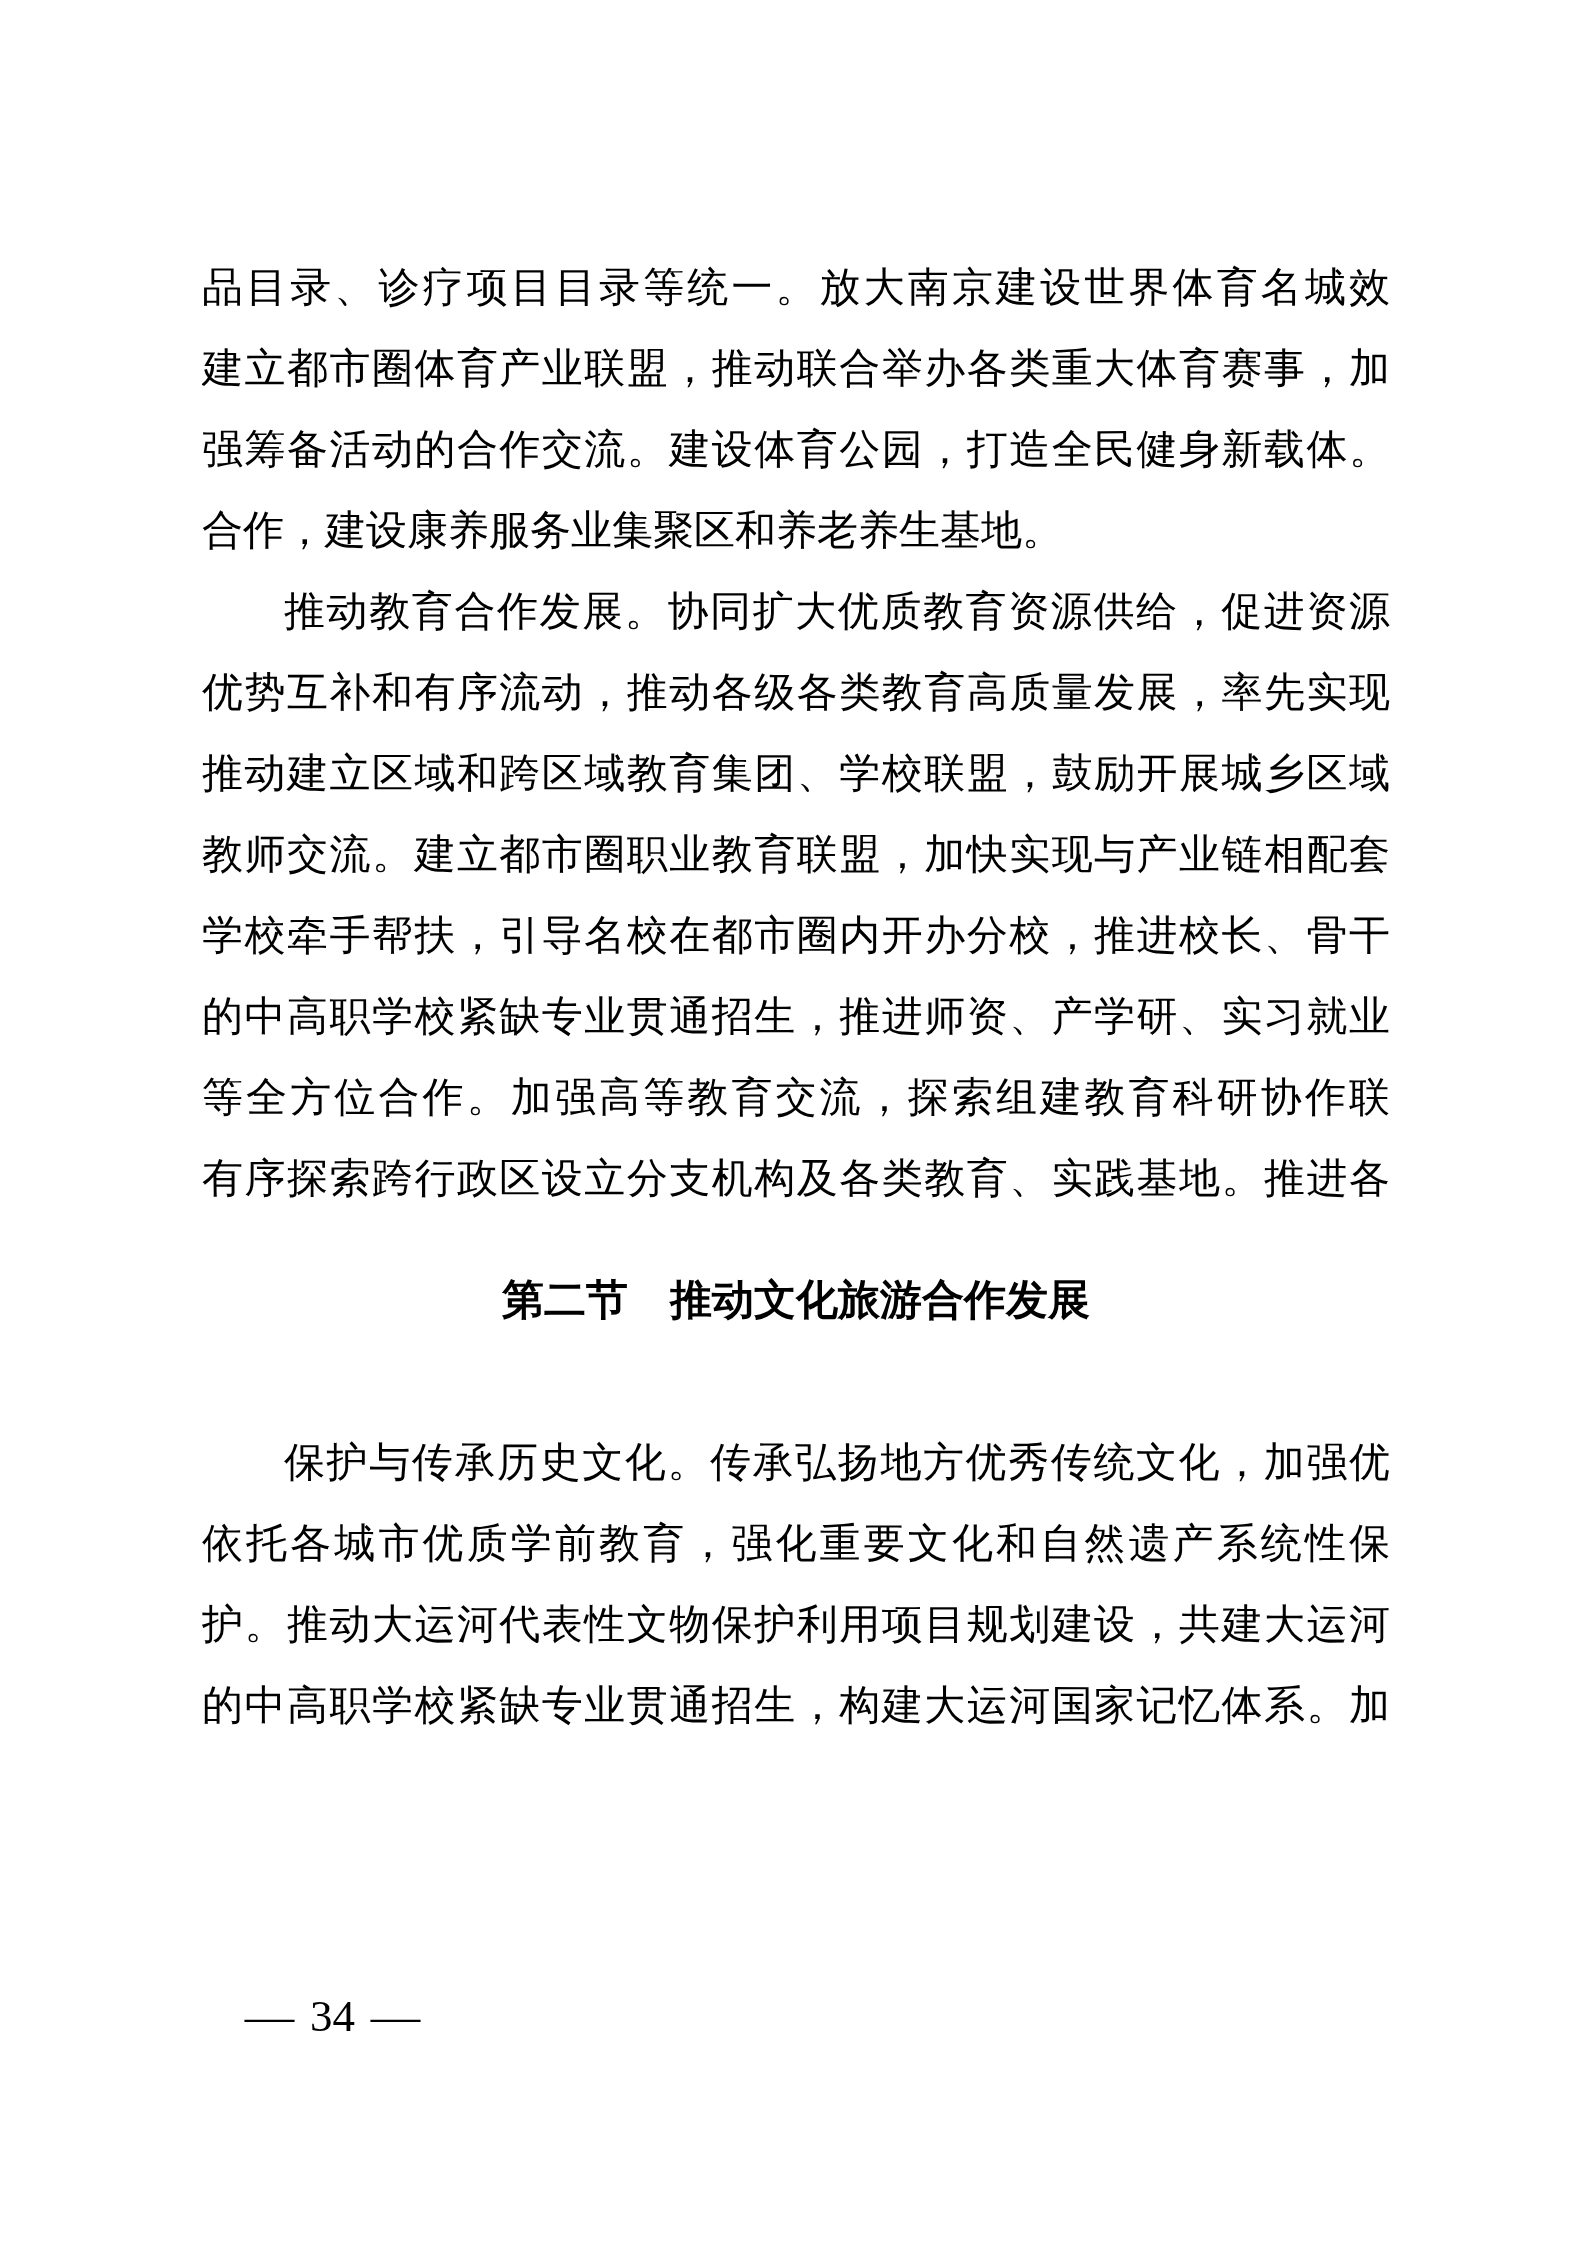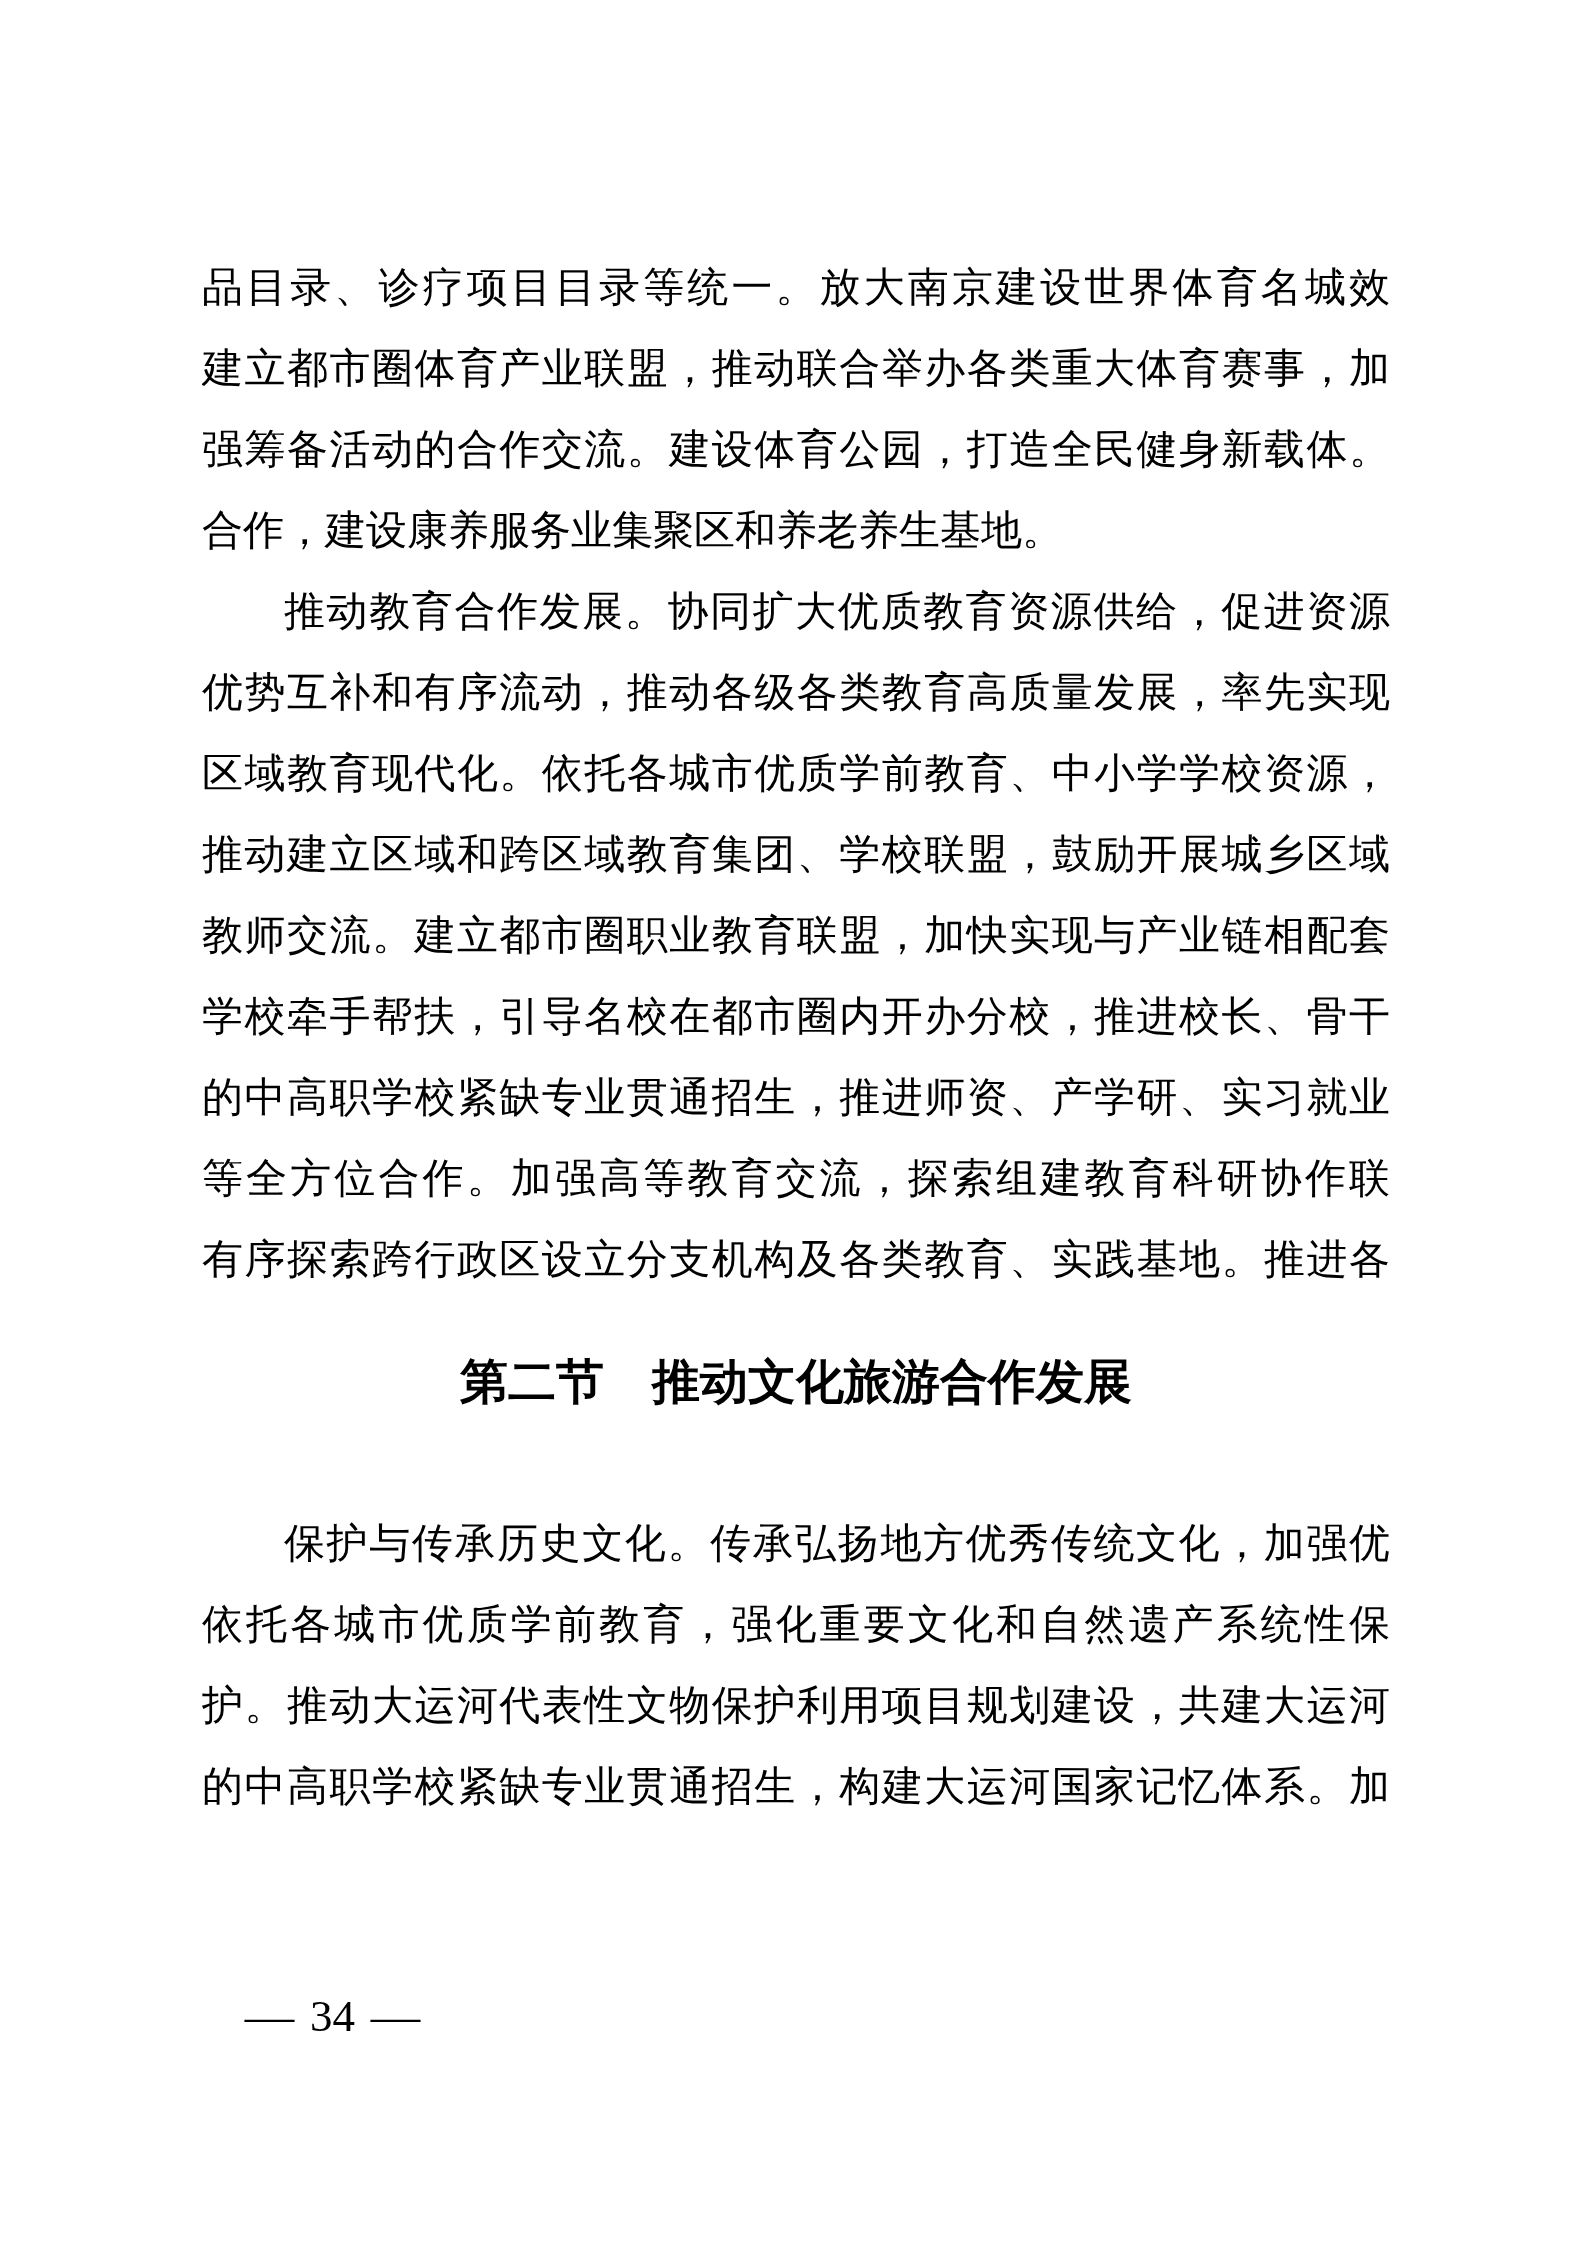--- a/index.html
+++ b/index.html
@@ -39,21 +39,21 @@
     text-align: center;
     text-align-last: left;
   }
   .line.indent {
     text-indent: 82px;
   }
   .section-heading {
     margin: 41px 0 81px 0;
     height: 81px;
     line-height: 81px;
-    font-size: 48px;
+    font-size: 42px;
     font-weight: bold;
     text-align: left;
     text-align-last: center;
     overflow: hidden;
   }
   .page-footer {
     position: absolute;
     left: 247px;
     top: 1990px;
     height: 52px;
@@ -76,21 +76,20 @@
   <div class="para">
     <div class="line">品目录、诊疗项目目录等统一。放大南京建设世界体育名城效应，</div>
     <div class="line">建立都市圈体育产业联盟，推动联合举办各类重大体育赛事，加</div>
     <div class="line">强筹备活动的合作交流。建设体育公园，打造全民健身新载体。</div>
     <div class="line short">合作，建设康养服务业集聚区和养老养生基地。</div>
   </div>
 
   <div class="para">
     <div class="line indent">推动教育合作发展。协同扩大优质教育资源供给，促进资源</div>
     <div class="line">优势互补和有序流动，推动各级各类教育高质量发展，率先实现</div>
-    <div class="line">区域教育现代化。依托各城市优质学前教育、中小学学校资源，</div>
     <div class="line">推动建立区域和跨区域教育集团、学校联盟，鼓励开展城乡区域</div>
     <div class="line">教师交流。建立都市圈职业教育联盟，加快实现与产业链相配套</div>
     <div class="line">学校牵手帮扶，引导名校在都市圈内开办分校，推进校长、骨干</div>
     <div class="line">的中高职学校紧缺专业贯通招生，推进师资、产学研、实习就业</div>
     <div class="line">等全方位合作。加强高等教育交流，探索组建教育科研协作联盟，</div>
     <div class="line">有序探索跨行政区设立分支机构及各类教育、实践基地。推进各</div>
   </div>
 
   <h2 class="section-heading">第二节　推动文化旅游合作发展</h2>
 

